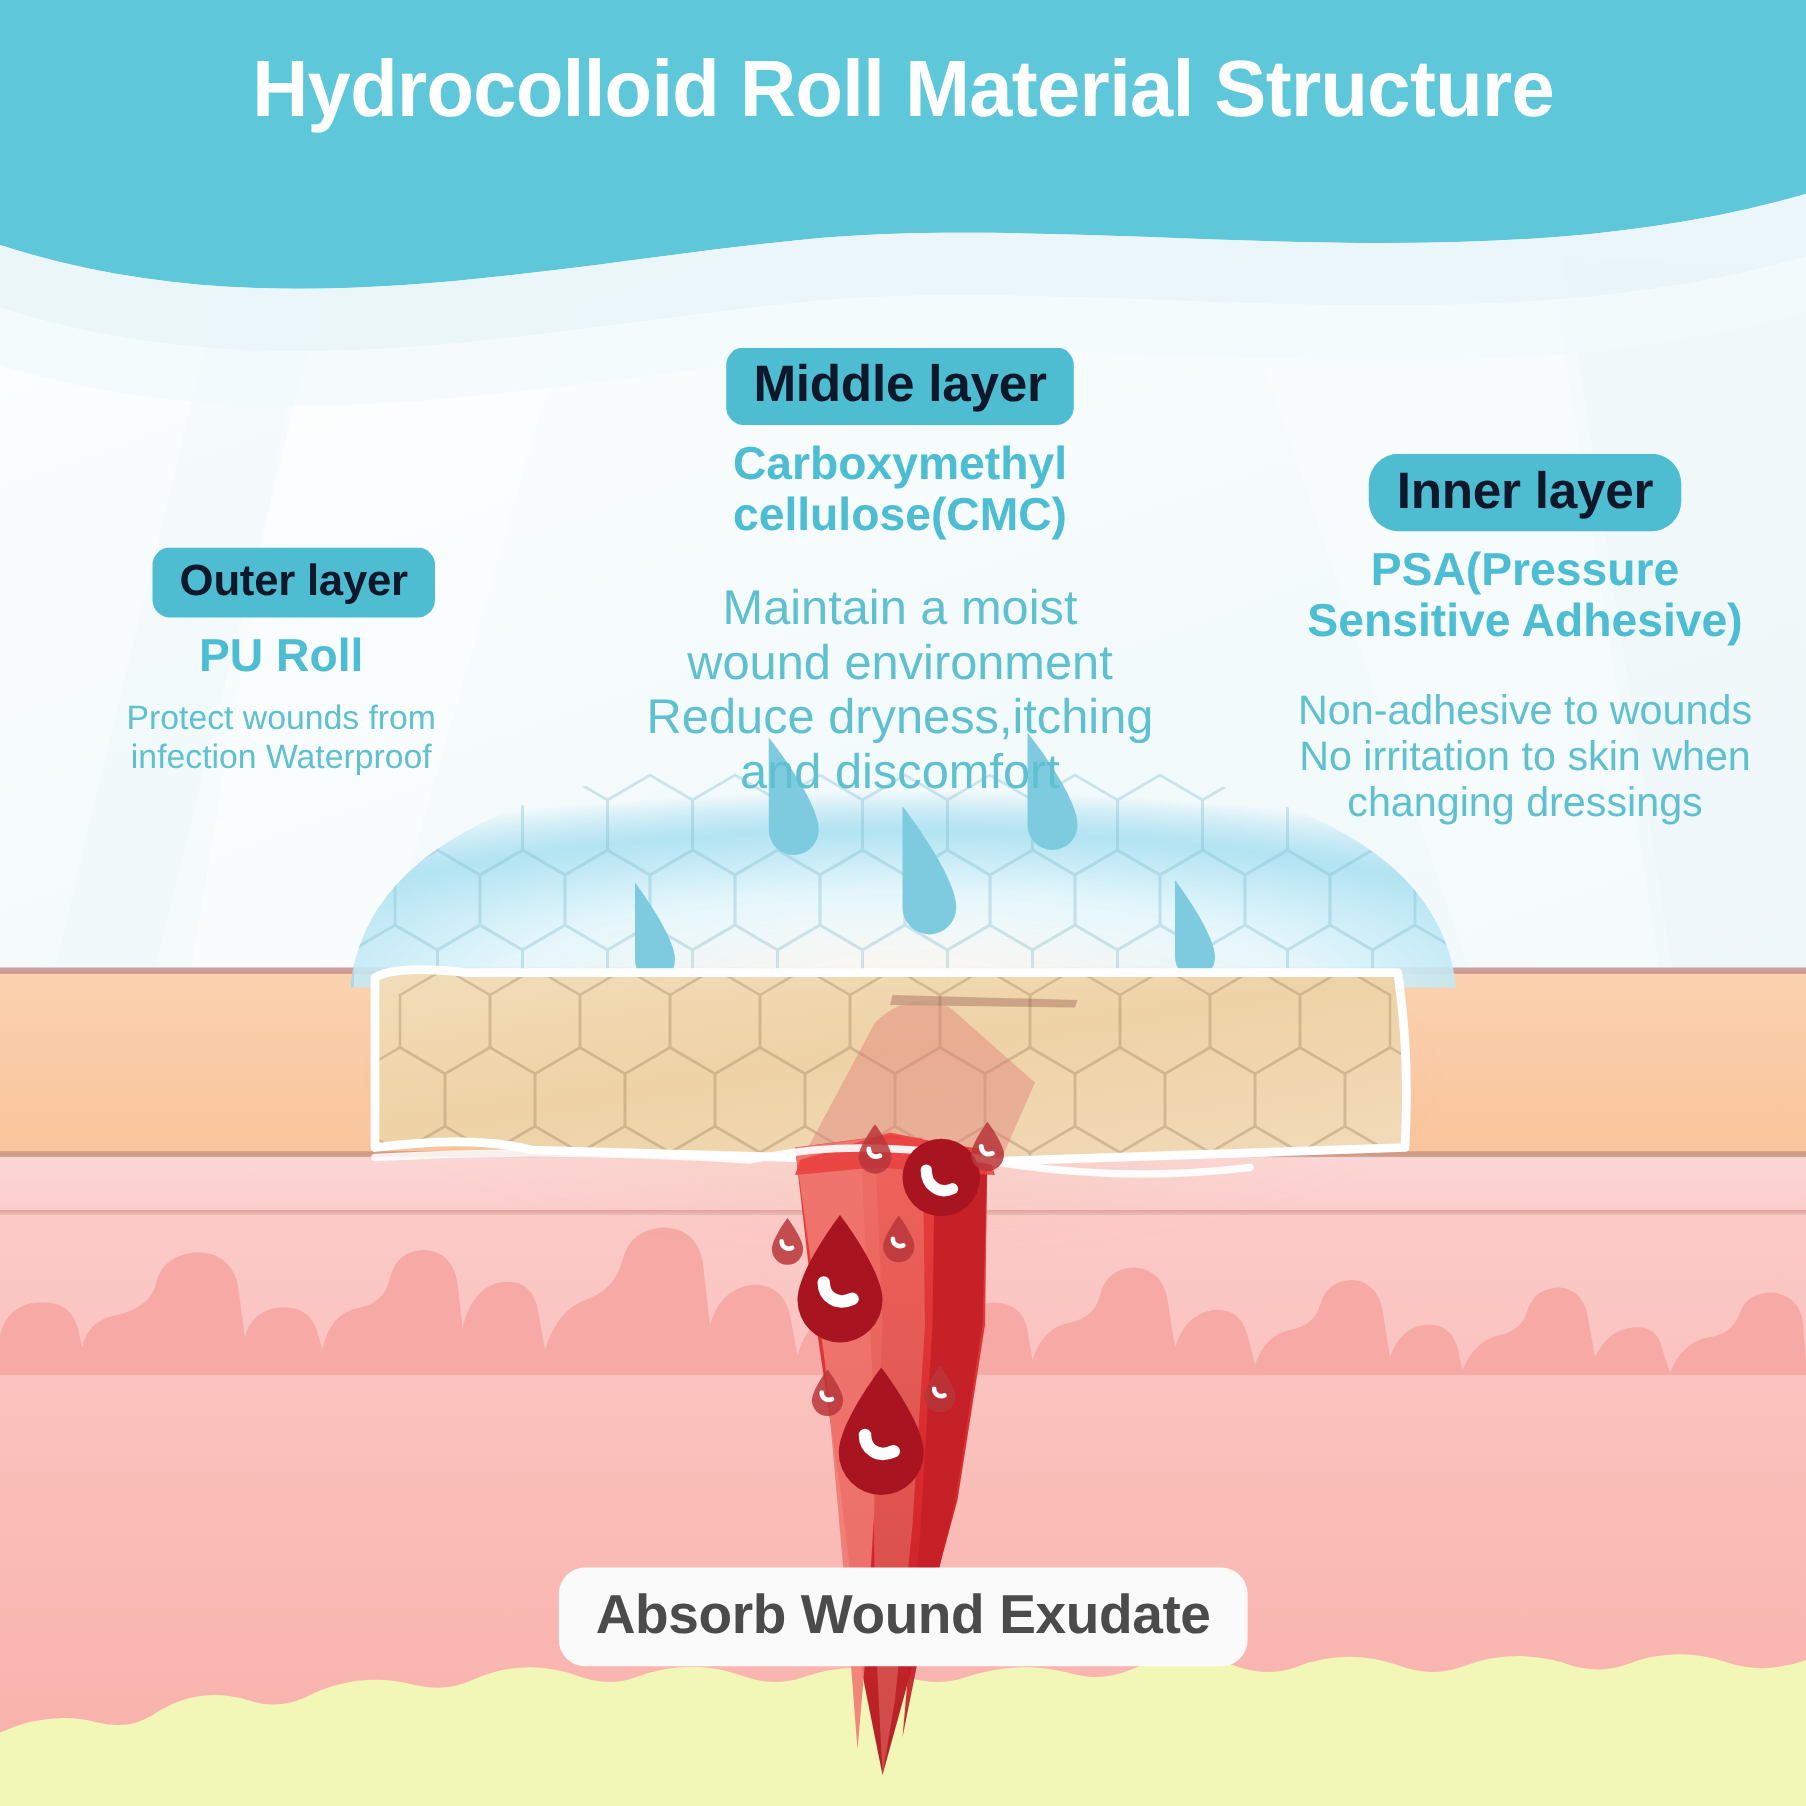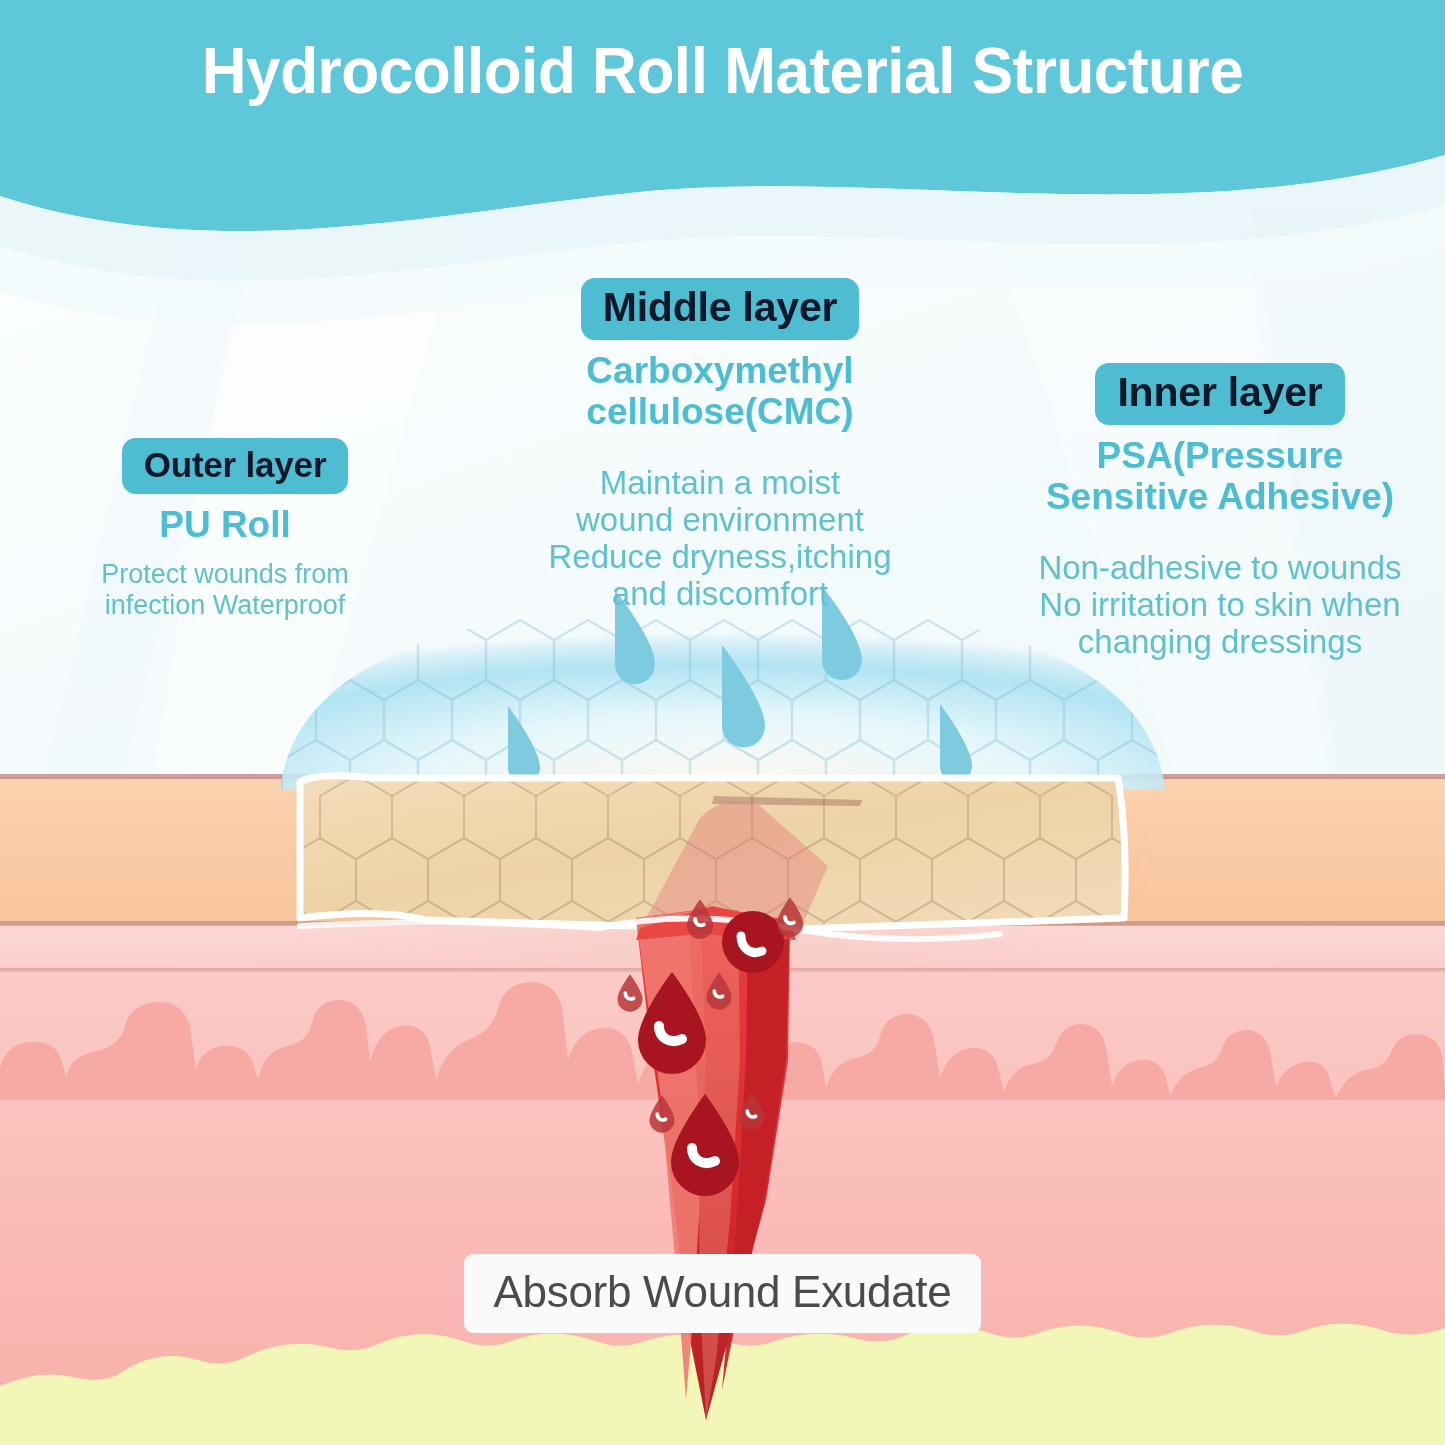--- a/index.html
+++ b/index.html
@@ -50,25 +50,25 @@
   
   #col-outer{ left:30px; top:438px; width:390px; }
   #col-outer .pill{ font-size:35px;margin-left:20px; }
   #col-outer .sub{ font-size:37px; }
   #col-outer .desc{ font-size:27px; }
 
   
   #col-middle{ left:495px; top:278px; width:450px; }
   #col-middle .pill{ font-size:41px; }
   #col-middle .sub{ font-size:37px; }
-  #col-middle .desc{ font-size:33px;margin-top:32px; }
+  #col-middle .desc{ font-size:39px;margin-top:32px; }
 
   
   #col-inner{ left:1000px; top:363px; width:440px; }
-  #col-inner .pill{ font-size:41px; }
+  #col-inner .pill{ font-size:41px;border-radius:24px; }
   #col-inner .sub{ font-size:37px; }
   #col-inner .desc{ font-size:33px;margin-top:32px; }
 
   
   #title{
     position:absolute;
     left:0; top:34px; width:1445px;
     text-align:center;
     color:#ffffff;
     font-size:64px;
@@ -82,23 +82,23 @@
 
   
   #exudate-badge{
     position:absolute;
     left:50%;
     transform:translateX(-50%);
     top:1254px;
     background:#fafafa;
     color:#4b4b4b;
     font-size:44px;
-    font-weight:normal;
+    font-weight:bold;
     padding:13px 30px 16px 30px;
-    border-radius:9px;
+    border-radius:21px;
     white-space:nowrap;
     letter-spacing:-0.3px;
   }
 </style>
 </head>
 <body>
 
 <div id="stage">
 
   <svg id="art" viewBox="0 0 1445 1445" xmlns="http://www.w3.org/2000/svg">

